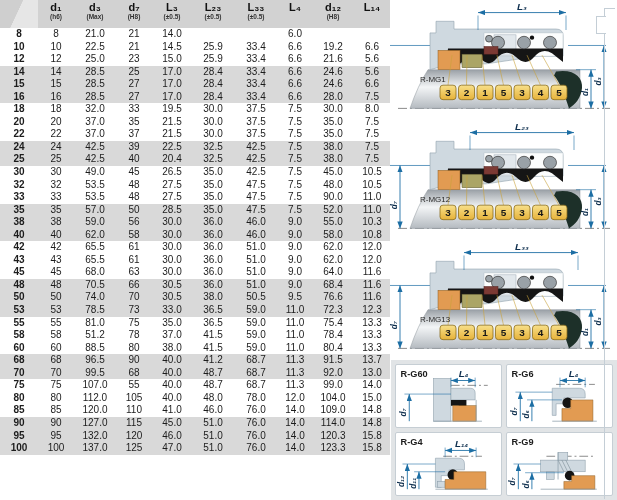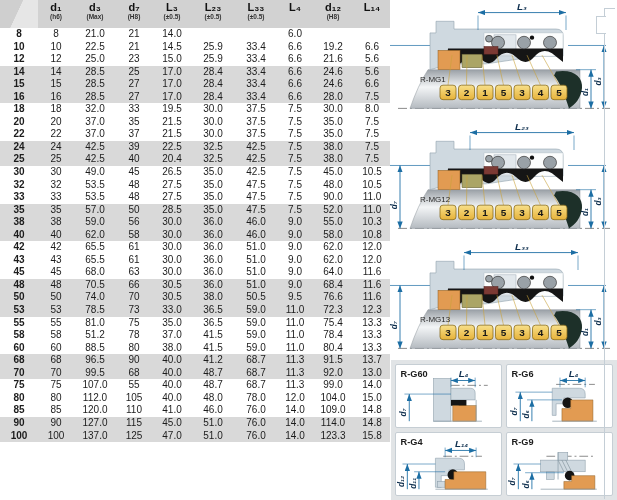--- a/index.html
+++ b/index.html
@@ -534,20 +534,32 @@
           <td>127.0</td>
           <td>115</td>
           <td>45.0</td>
           <td>51.0</td>
           <td>76.0</td>
           <td>14.0</td>
           <td>114.0</td>
           <td>14.8</td>
         </tr>
         <tr class="band">
+          <td class="rowhead">95</td>
+          <td>95</td>
+          <td>132.0</td>
+          <td>120</td>
+          <td>46.0</td>
+          <td>51.0</td>
+          <td>76.0</td>
+          <td>14.0</td>
+          <td>120.3</td>
+          <td>15.8</td>
+        </tr>
+        <tr class="band">
           <td class="rowhead">100</td>
           <td>100</td>
           <td>137.0</td>
           <td>125</td>
           <td>47.0</td>
           <td>51.0</td>
           <td>76.0</td>
           <td>14.0</td>
           <td>123.3</td>
           <td>15.8</td>

